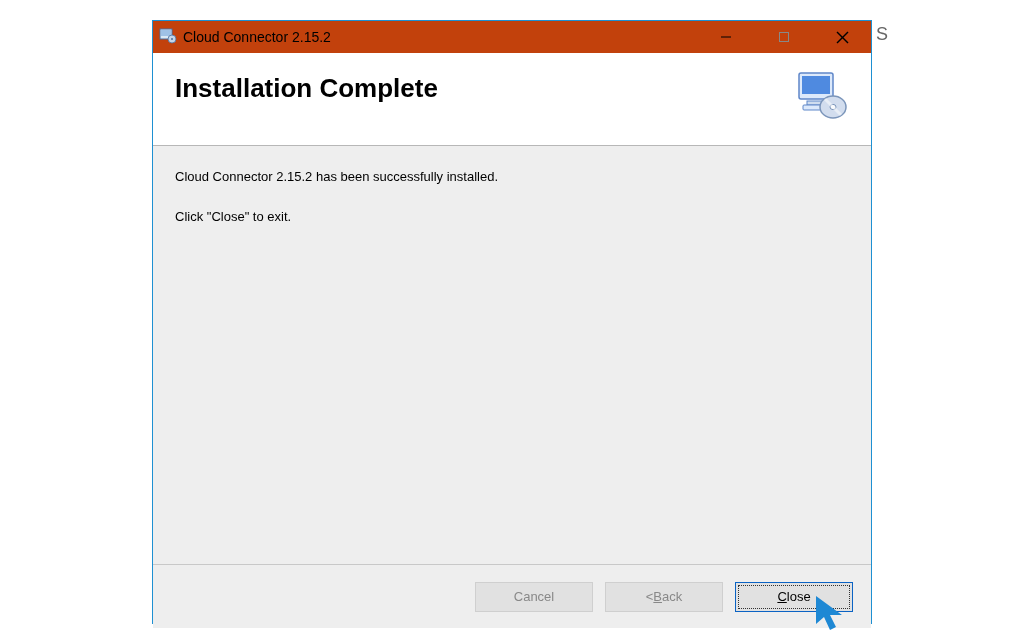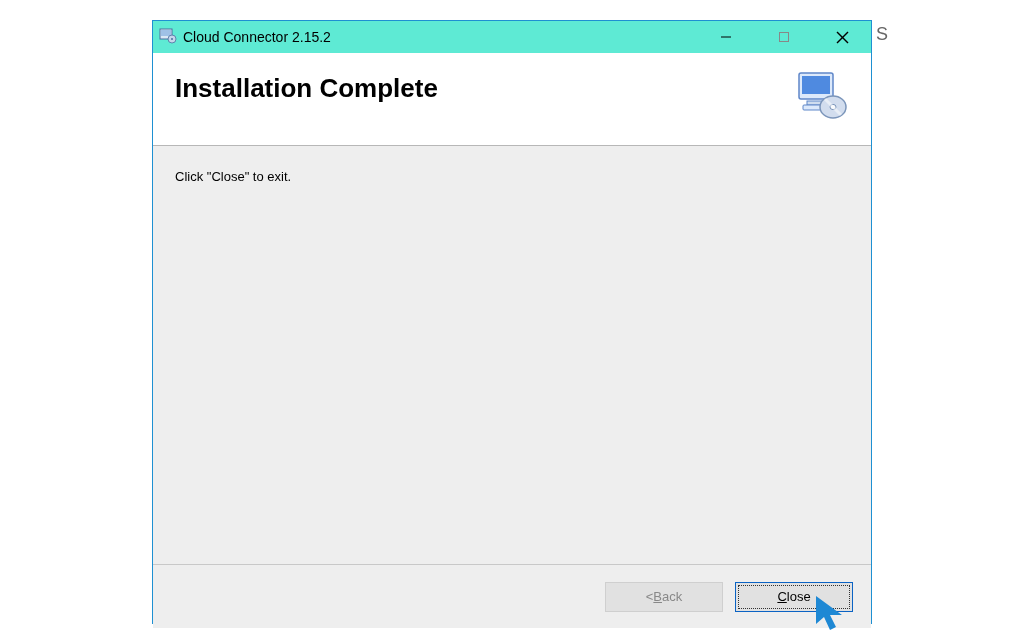--- a/index.html
+++ b/index.html
@@ -22,21 +22,21 @@
     background: #ffffff;
     box-sizing: border-box;
   }
   
   .titlebar {
     height: 32px;
     display: flex;
     align-items: center;
     justify-content: space-between;
     padding: 0 0 0 6px;
-    background: #5eead4;
+    background: #c2410c;
   }
   .title-left {
     display: flex;
     align-items: center;
     gap: 6px;
   }
   .title-text {
     font-size: 14px;
     color: #000;
   }
@@ -187,24 +187,28 @@
         <ellipse cx="38" cy="38" rx="13" ry="11" fill="#d2ddee" stroke="#7b95ba" stroke-width="1.5"></ellipse>
         <ellipse cx="38" cy="38" rx="3" ry="2.6" fill="#f5f8fc" stroke="#7b95ba" stroke-width="1"></ellipse>
         <path d="M30 30 L46 46" stroke="#ffffff" stroke-width="3" opacity="0.5"></path>
       </svg>
     </span>
   </div>
 
   <hr class="divider">
 
   <div class="body">
+    <p>Cloud Connector 2.15.2 has been successfully installed.</p>
     <p>Click "Close" to exit.</p>
   </div>
 
   <div class="footer">
+    <div class="btn disabled">
+      <span>Cancel</span>
+    </div>
     <div class="btn disabled">
       <span>&lt; </span>
         <span class="u">B</span>
         <span>ack</span>
     </div>
     <div class="btn primary">
       <span class="u">C</span>
         <span>lose</span>
     </div>
   </div>

